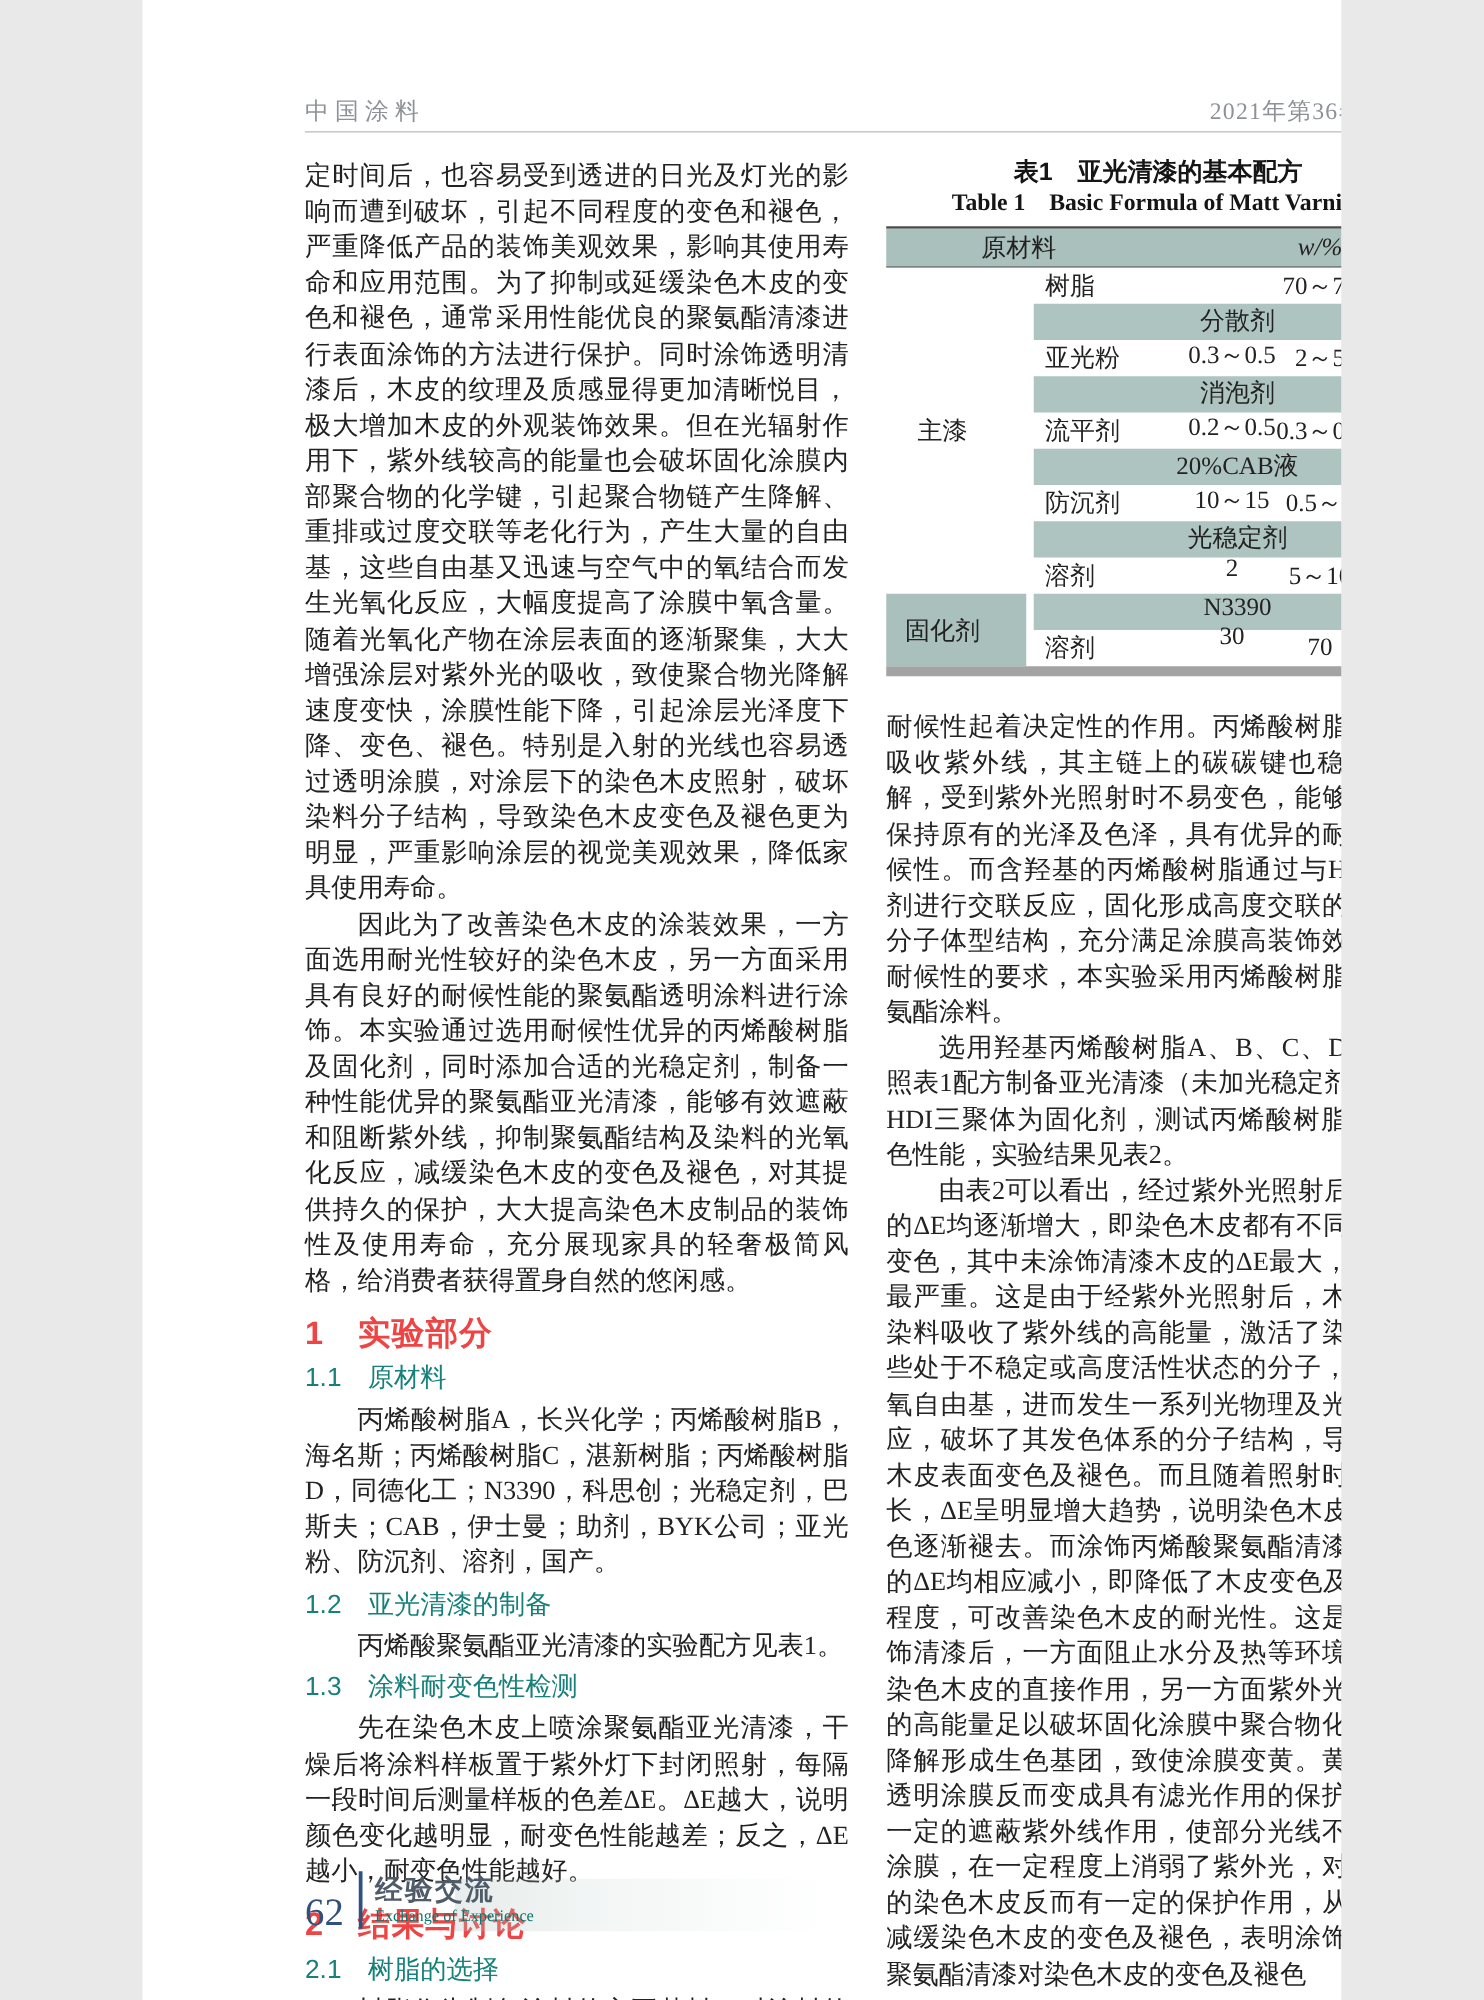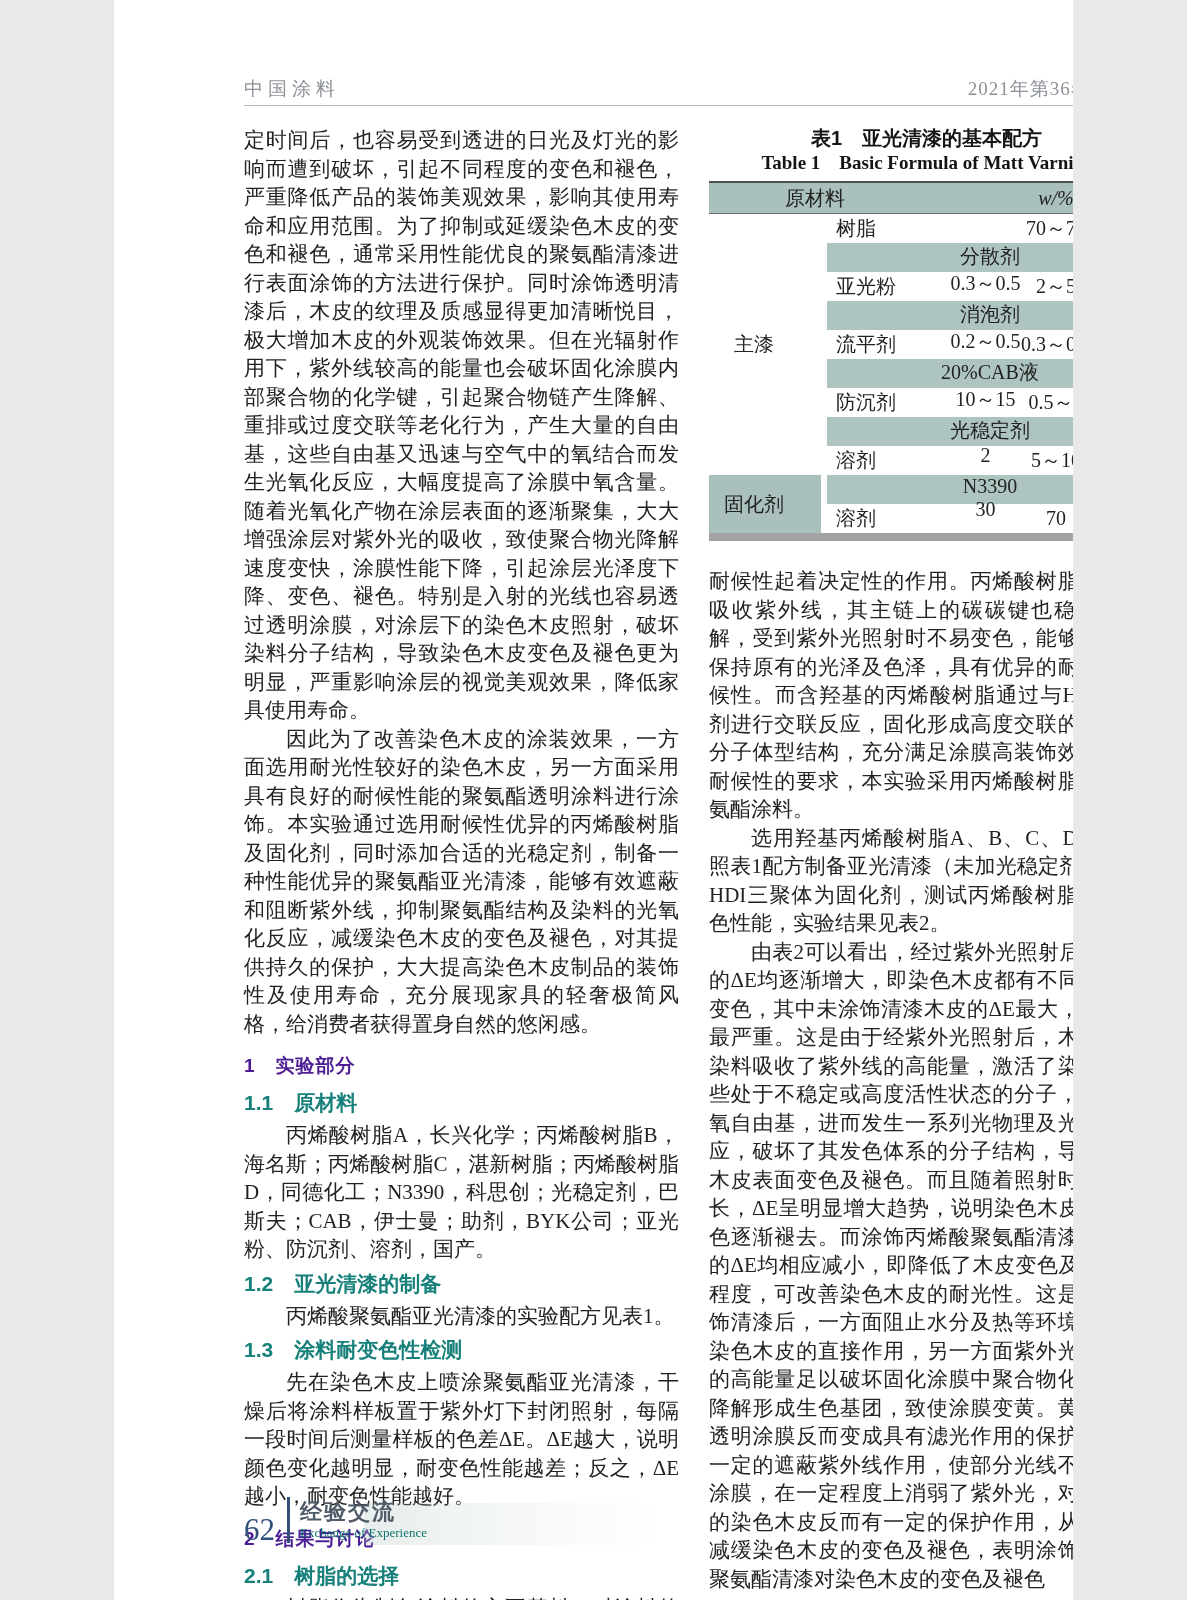--- a/index.html
+++ b/index.html
@@ -20,23 +20,23 @@
 
   
   .cols { position:absolute; left:130px; top:126px; width:900px;
           display:flex; gap:30px; }
   .col  { width:435px; font-size:21px; line-height:28.5px;
           text-align:justify; }
   p { margin:0; }
   .ind { text-indent:2em; }
 
   .h-major { font-family:"Liberation Sans", sans-serif; font-weight:bold;
-             color:#4c1d95; font-size:19px; line-height:32px;
+             color:#ef4444; font-size:26px; line-height:32px;
              margin:12px 0 8px; text-align:left; letter-spacing:1px; }
-  .h-minor { font-family:"Liberation Sans", sans-serif; font-weight:bold;
+  .h-minor { font-family:"Liberation Sans", sans-serif; font-weight:normal;
              color:#17807a; font-size:21px; line-height:26px;
              margin:7px 0 5px; text-align:left; }
 
   
   .tblwrap { margin-bottom:26px; }
   .cap-zh { font-family:"Liberation Sans", sans-serif; font-weight:bold;
             font-size:20px; line-height:25px; text-align:center; color:#151515;
             text-align-last:center; }
   .cap-en { font-family:"Liberation Serif", serif; font-weight:bold;
             font-size:19px; line-height:24px; text-align:center; color:#151515;

